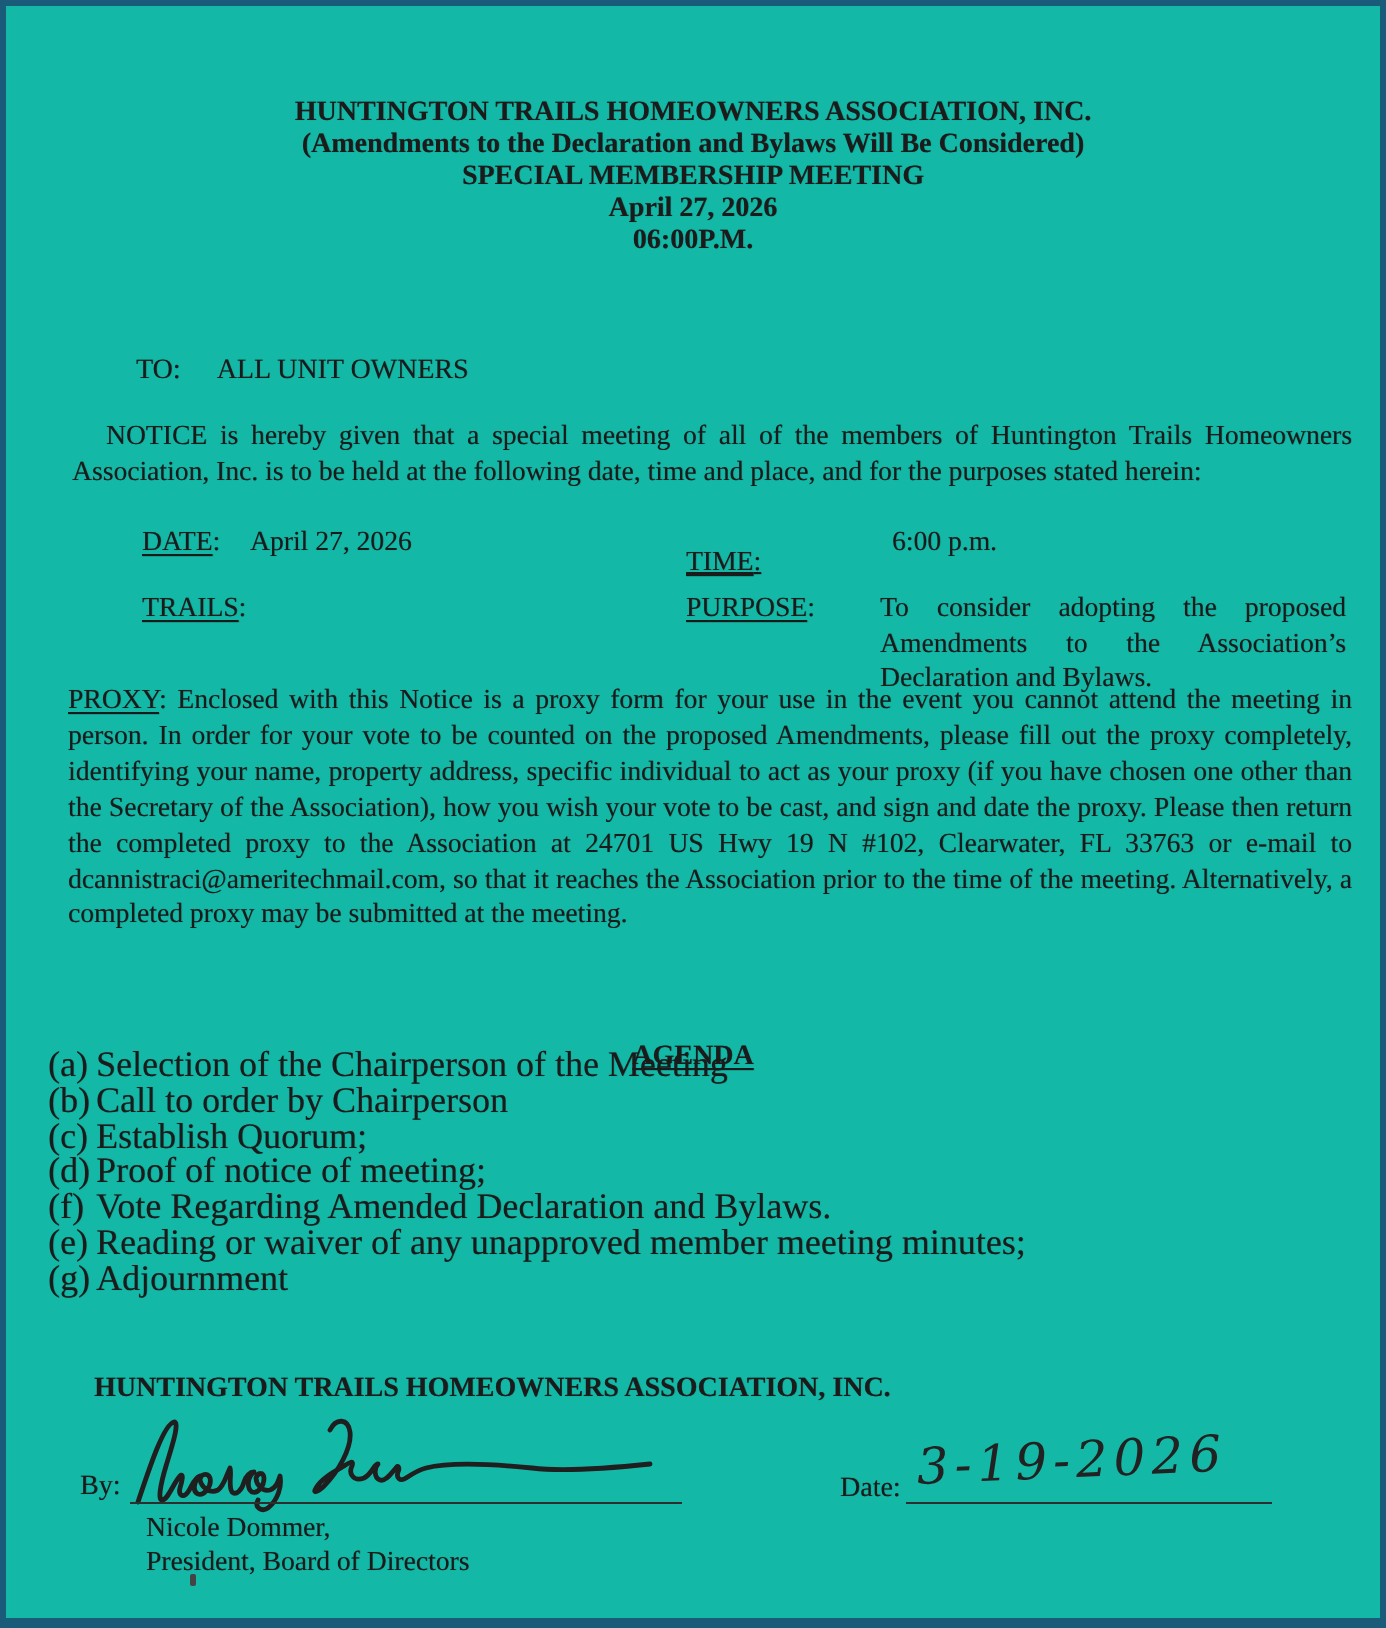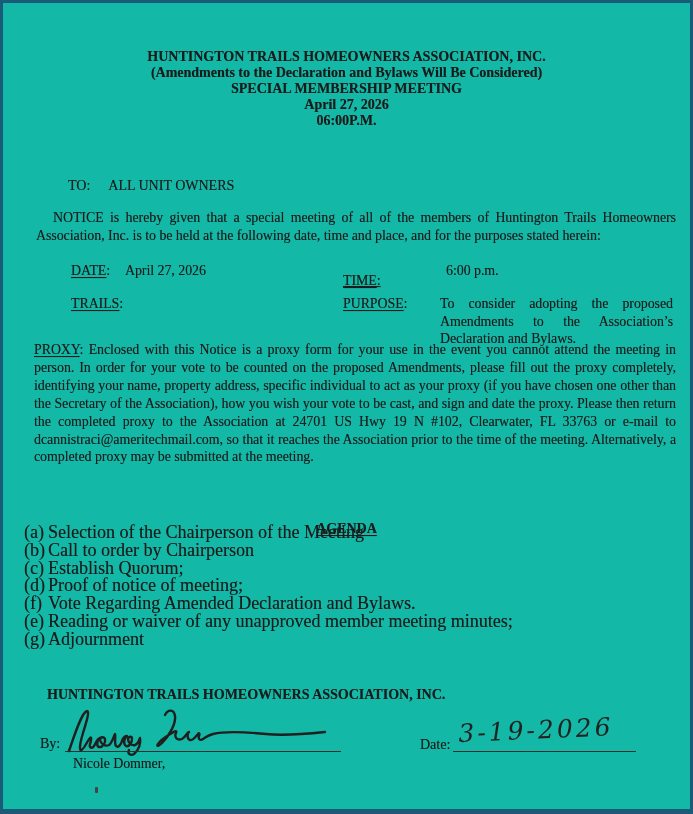--- a/index.html
+++ b/index.html
@@ -108,20 +108,21 @@
   <div class="abs" style="top:733px;left:37px;font-size:14px;">By:</div>
 
   <svg class="sig abs" style="top:702px;left:58px;" width="280" height="52" viewBox="0 0 280 52" aria-label="signature">
     <g fill="none" stroke="#1f1f1f" stroke-width="2.4" stroke-linecap="round" stroke-linejoin="round">
       <path d="M8 46 C14 28 21 7 26 6 C29 6 25 18 22 28 C19 38 18 45 20 45 C23 45 26 36 29 33 C31 31 30 36 29 39 C28 43 31 44 33 41 C35 38 36 34 39 33 C36 35 35 41 38 42 C41 43 45 38 44 34 C43 31 39 32 39 35 C40 39 44 42 48 40 C51 38 52 33 54 29 C55 31 53 38 55 41 C57 43 60 40 61 36 C62 33 64 31 66 31 C63 33 62 39 65 41 C68 42 71 38 71 34 C71 31 68 31 67 34 C67 37 70 41 74 40 C77 39 78 36 79 33 C80 38 78 45 73 49 C70 51 66 49 68 45"></path>
       <path d="M104 10 C107 4 113 4 114 11 C115 19 108 31 101 38 C98 41 95 42 97 39 C100 34 106 31 111 28 C114 26 116 25 115 28 C113 32 116 36 121 34 C125 32 126 27 128 27 C126 29 126 34 129 35 C132 36 135 31 137 29 C138 27 139 29 138 31 C137 34 139 36 142 34 C145 32 148 30 152 29 C164 26 185 27 205 29 C222 31 245 29 264 27"></path>
     </g>
   </svg>
   <div class="abs sig-line" style="top:748px;left:62px;width:276px;"></div>
   <div class="abs" style="top:753px;left:70px;font-size:13.8px;">Nicole Dommer,</div>
+  <div class="abs" style="top:770px;left:70px;font-size:13.8px;">President, Board of Directors</div>
 
   <div class="abs" style="top:734px;left:417px;font-size:14px;">Date:</div>
   <div class="abs hand-date" style="top:716px;left:456px;">3-19-2026</div>
   <div class="abs sig-line" style="top:748px;left:450px;width:183px;"></div>
 
   <div class="abs speck" style="top:784px;left:92px;"></div>
 
 </div>
 
 </body></html>

